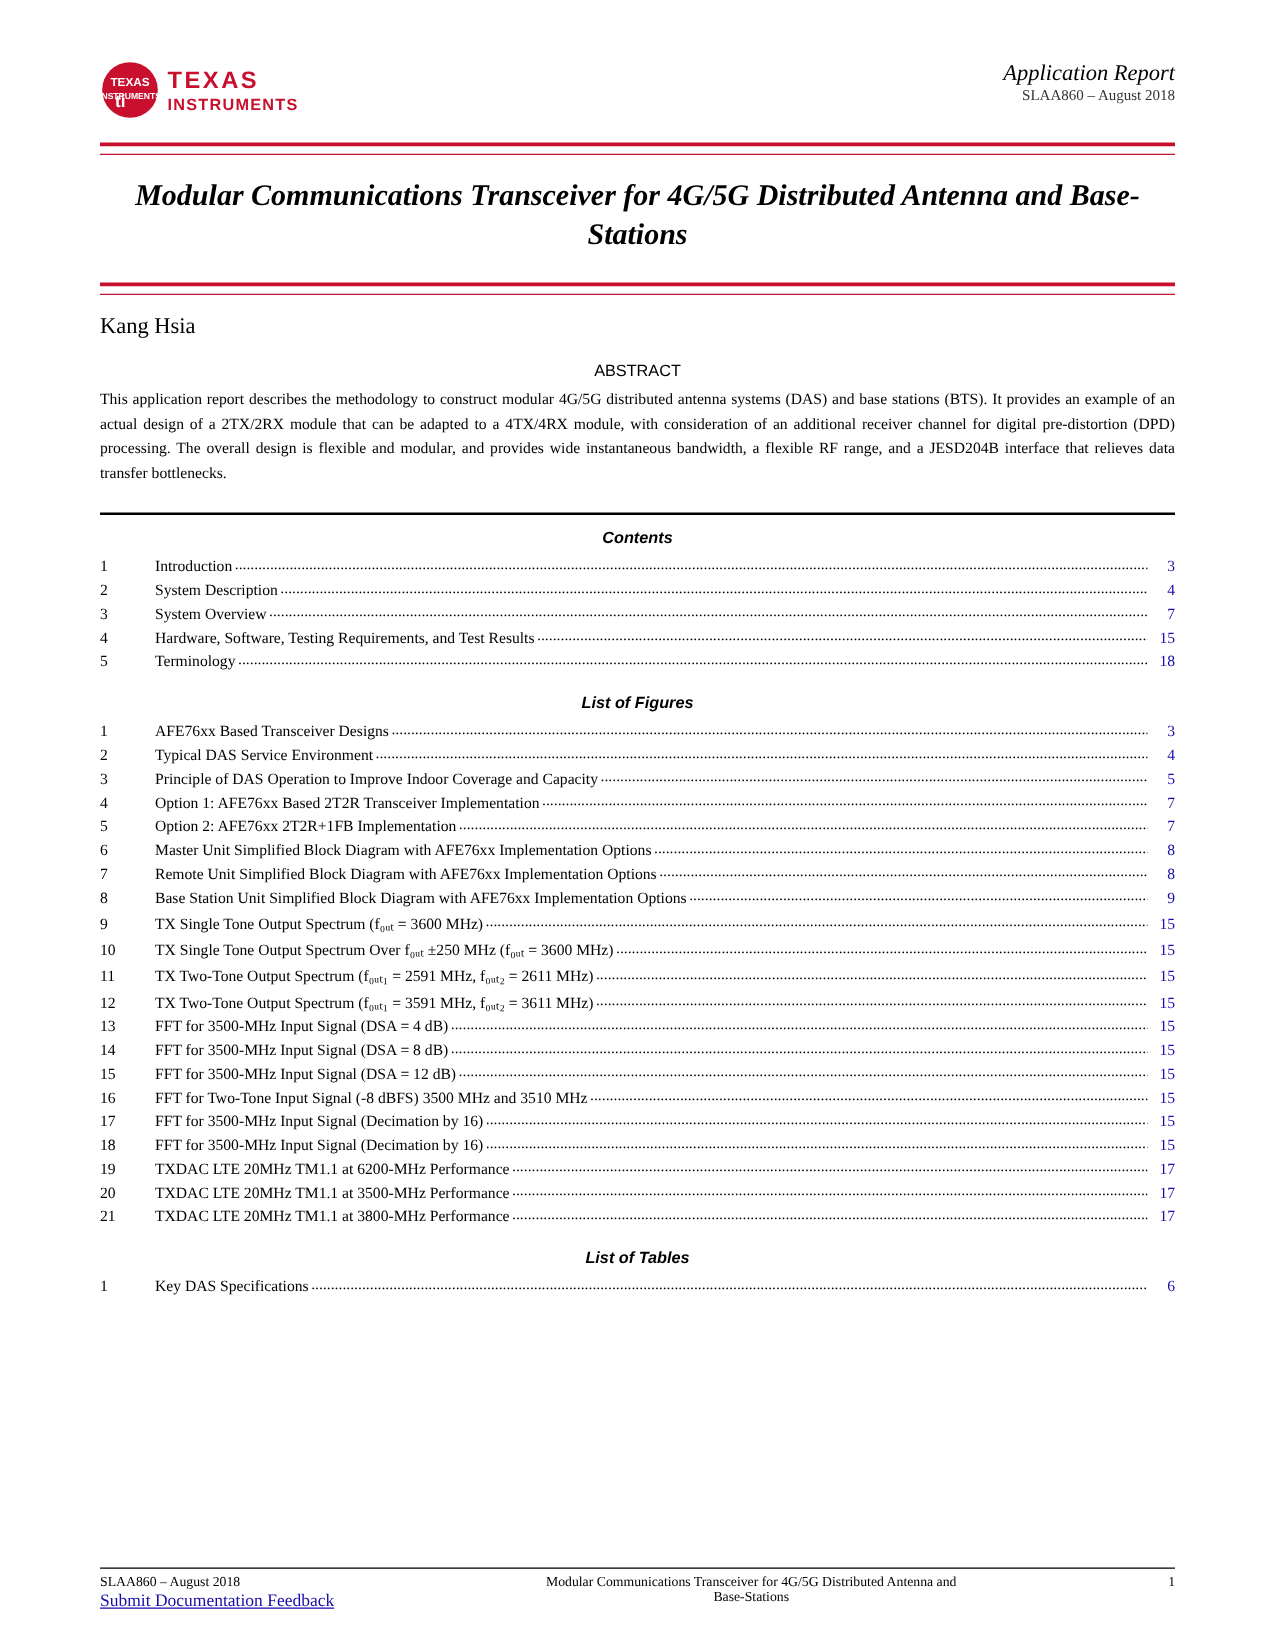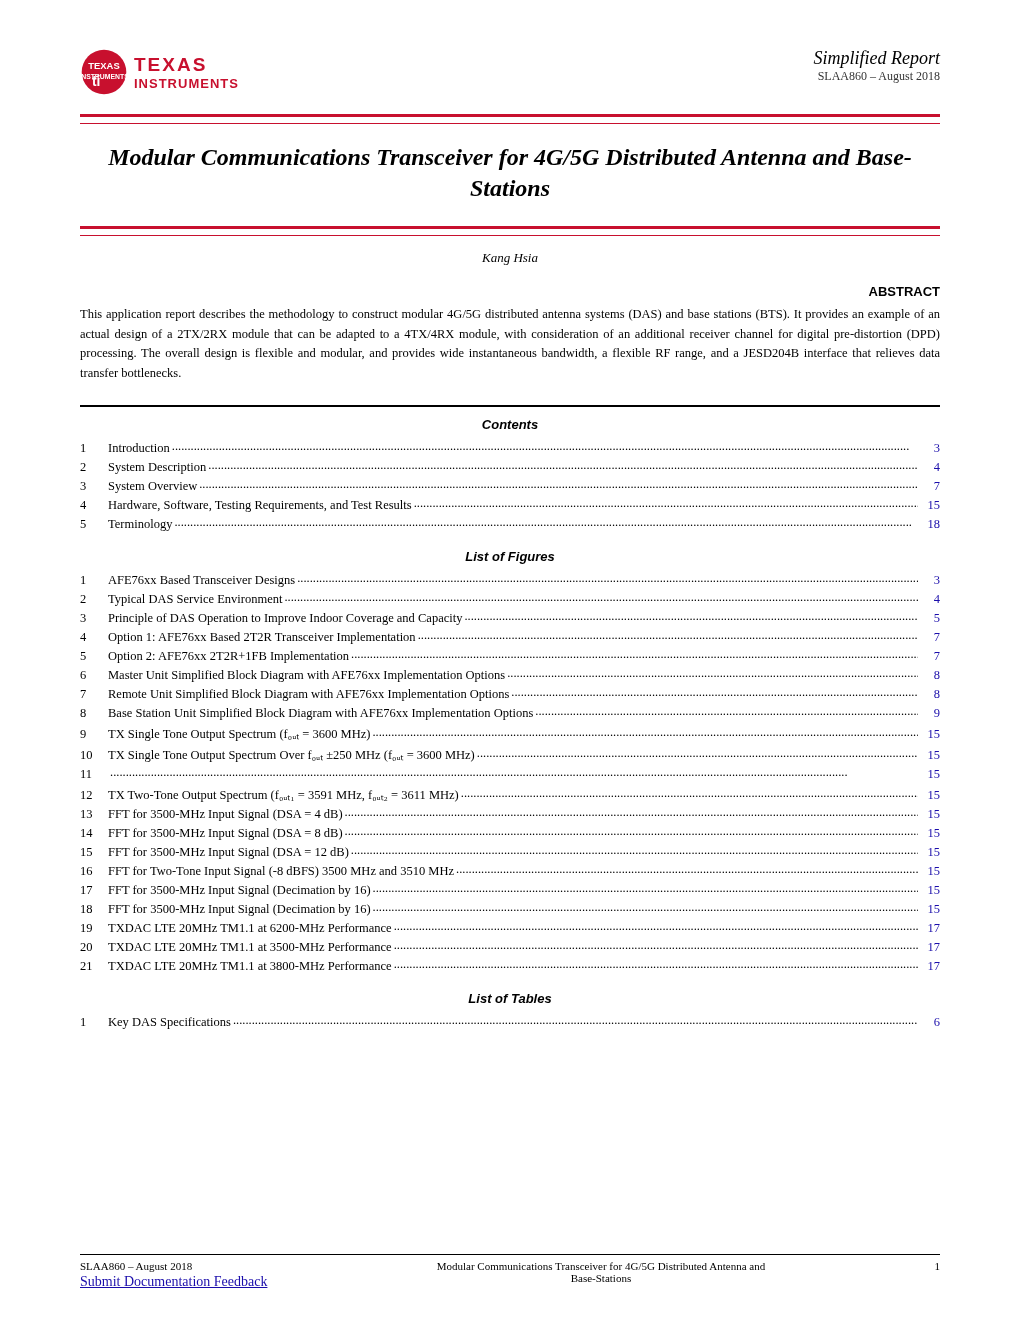--- a/index.html
+++ b/index.html
@@ -63,32 +63,30 @@
     .main-title {
       text-align: center;
       font-size: 24px;
       font-weight: bold;
       font-style: italic;
       line-height: 1.3;
       margin: 18px 0 22px 0;
     }
     
     .author {
-      font-style: italic;
-      font-size: 13px;
+      font-size: 18px;
       margin-bottom: 18px;
-      text-align: center;
     }
     
     .abstract-section {
       margin-bottom: 22px;
     }
     .abstract-title {
-      text-align: right;
-      font-weight: bold;
+      text-align: center;
+      font-weight: normal;
       font-size: 13px;
       margin-bottom: 6px;
       font-family: Arial, sans-serif;
     }
     .abstract-text {
       font-size: 12.5px;
       line-height: 1.55;
       text-align: justify;
     }
     
@@ -149,20 +147,21 @@
       display: flex;
       align-items: baseline;
       font-size: 12.5px;
       padding: 1.5px 0;
     }
     .toc-row .toc-num {
       min-width: 28px;
     }
     .toc-row .toc-text {
       white-space: nowrap;
+      margin-left: 16px;
     }
     .toc-row .dots {
       flex: 1;
       border-bottom: 1px dotted transparent;
       overflow: hidden;
       color: #000;
       margin: 0 2px;
       position: relative;
       bottom: 2px;
     }
@@ -195,21 +194,21 @@
         <text x="28" y="36" text-anchor="middle" fill="white" font-family="Arial" font-weight="bold" font-size="8">INSTRUMENTS</text>
 
         <text x="14" y="44" fill="white" font-family="Arial" font-weight="bold" font-size="16">ti</text>
       </svg>
       <div style="display:flex; flex-direction:column;">
         <span style="font-family:Arial,sans-serif; font-weight:bold; font-size:19px; color:#c8102e; letter-spacing:2px;">TEXAS</span>
         <span style="font-family:Arial,sans-serif; font-weight:bold; font-size:13px; color:#c8102e; letter-spacing:1px;">INSTRUMENTS</span>
       </div>
     </div>
     <div class="app-report-info">
-      <div class="app-report-title">Simplified Report</div>
+      <div class="app-report-title">Application Report</div>
       <div class="app-report-sub">SLAA860 – August 2018</div>
     </div>
   </div>
 
   <hr class="red-rule">
   <hr class="thin-rule">
 
   <div class="main-title">Modular Communications Transceiver for 4G/5G Distributed Antenna and Base-Stations</div>
 
   <hr class="red-rule">
@@ -318,20 +317,21 @@
           <span class="page-num">15</span>
         </div>
         <div class="toc-row">
           <span class="toc-num">10</span>
           <span class="toc-text">TX Single Tone Output Spectrum Over f₀ᵤₜ ±250 MHz (f₀ᵤₜ = 3600 MHz)</span>
           <span class="dots"></span>
           <span class="page-num">15</span>
         </div>
         <div class="toc-row">
           <span class="toc-num">11</span>
+          <span class="toc-text">TX Two-Tone Output Spectrum (f₀ᵤₜ₁ = 2591 MHz, f₀ᵤₜ₂ = 2611 MHz)</span>
           <span class="dots"></span>
           <span class="page-num">15</span>
         </div>
         <div class="toc-row">
           <span class="toc-num">12</span>
           <span class="toc-text">TX Two-Tone Output Spectrum (f₀ᵤₜ₁ = 3591 MHz, f₀ᵤₜ₂ = 3611 MHz)</span>
           <span class="dots"></span>
           <span class="page-num">15</span>
         </div>
         <div class="toc-row">

